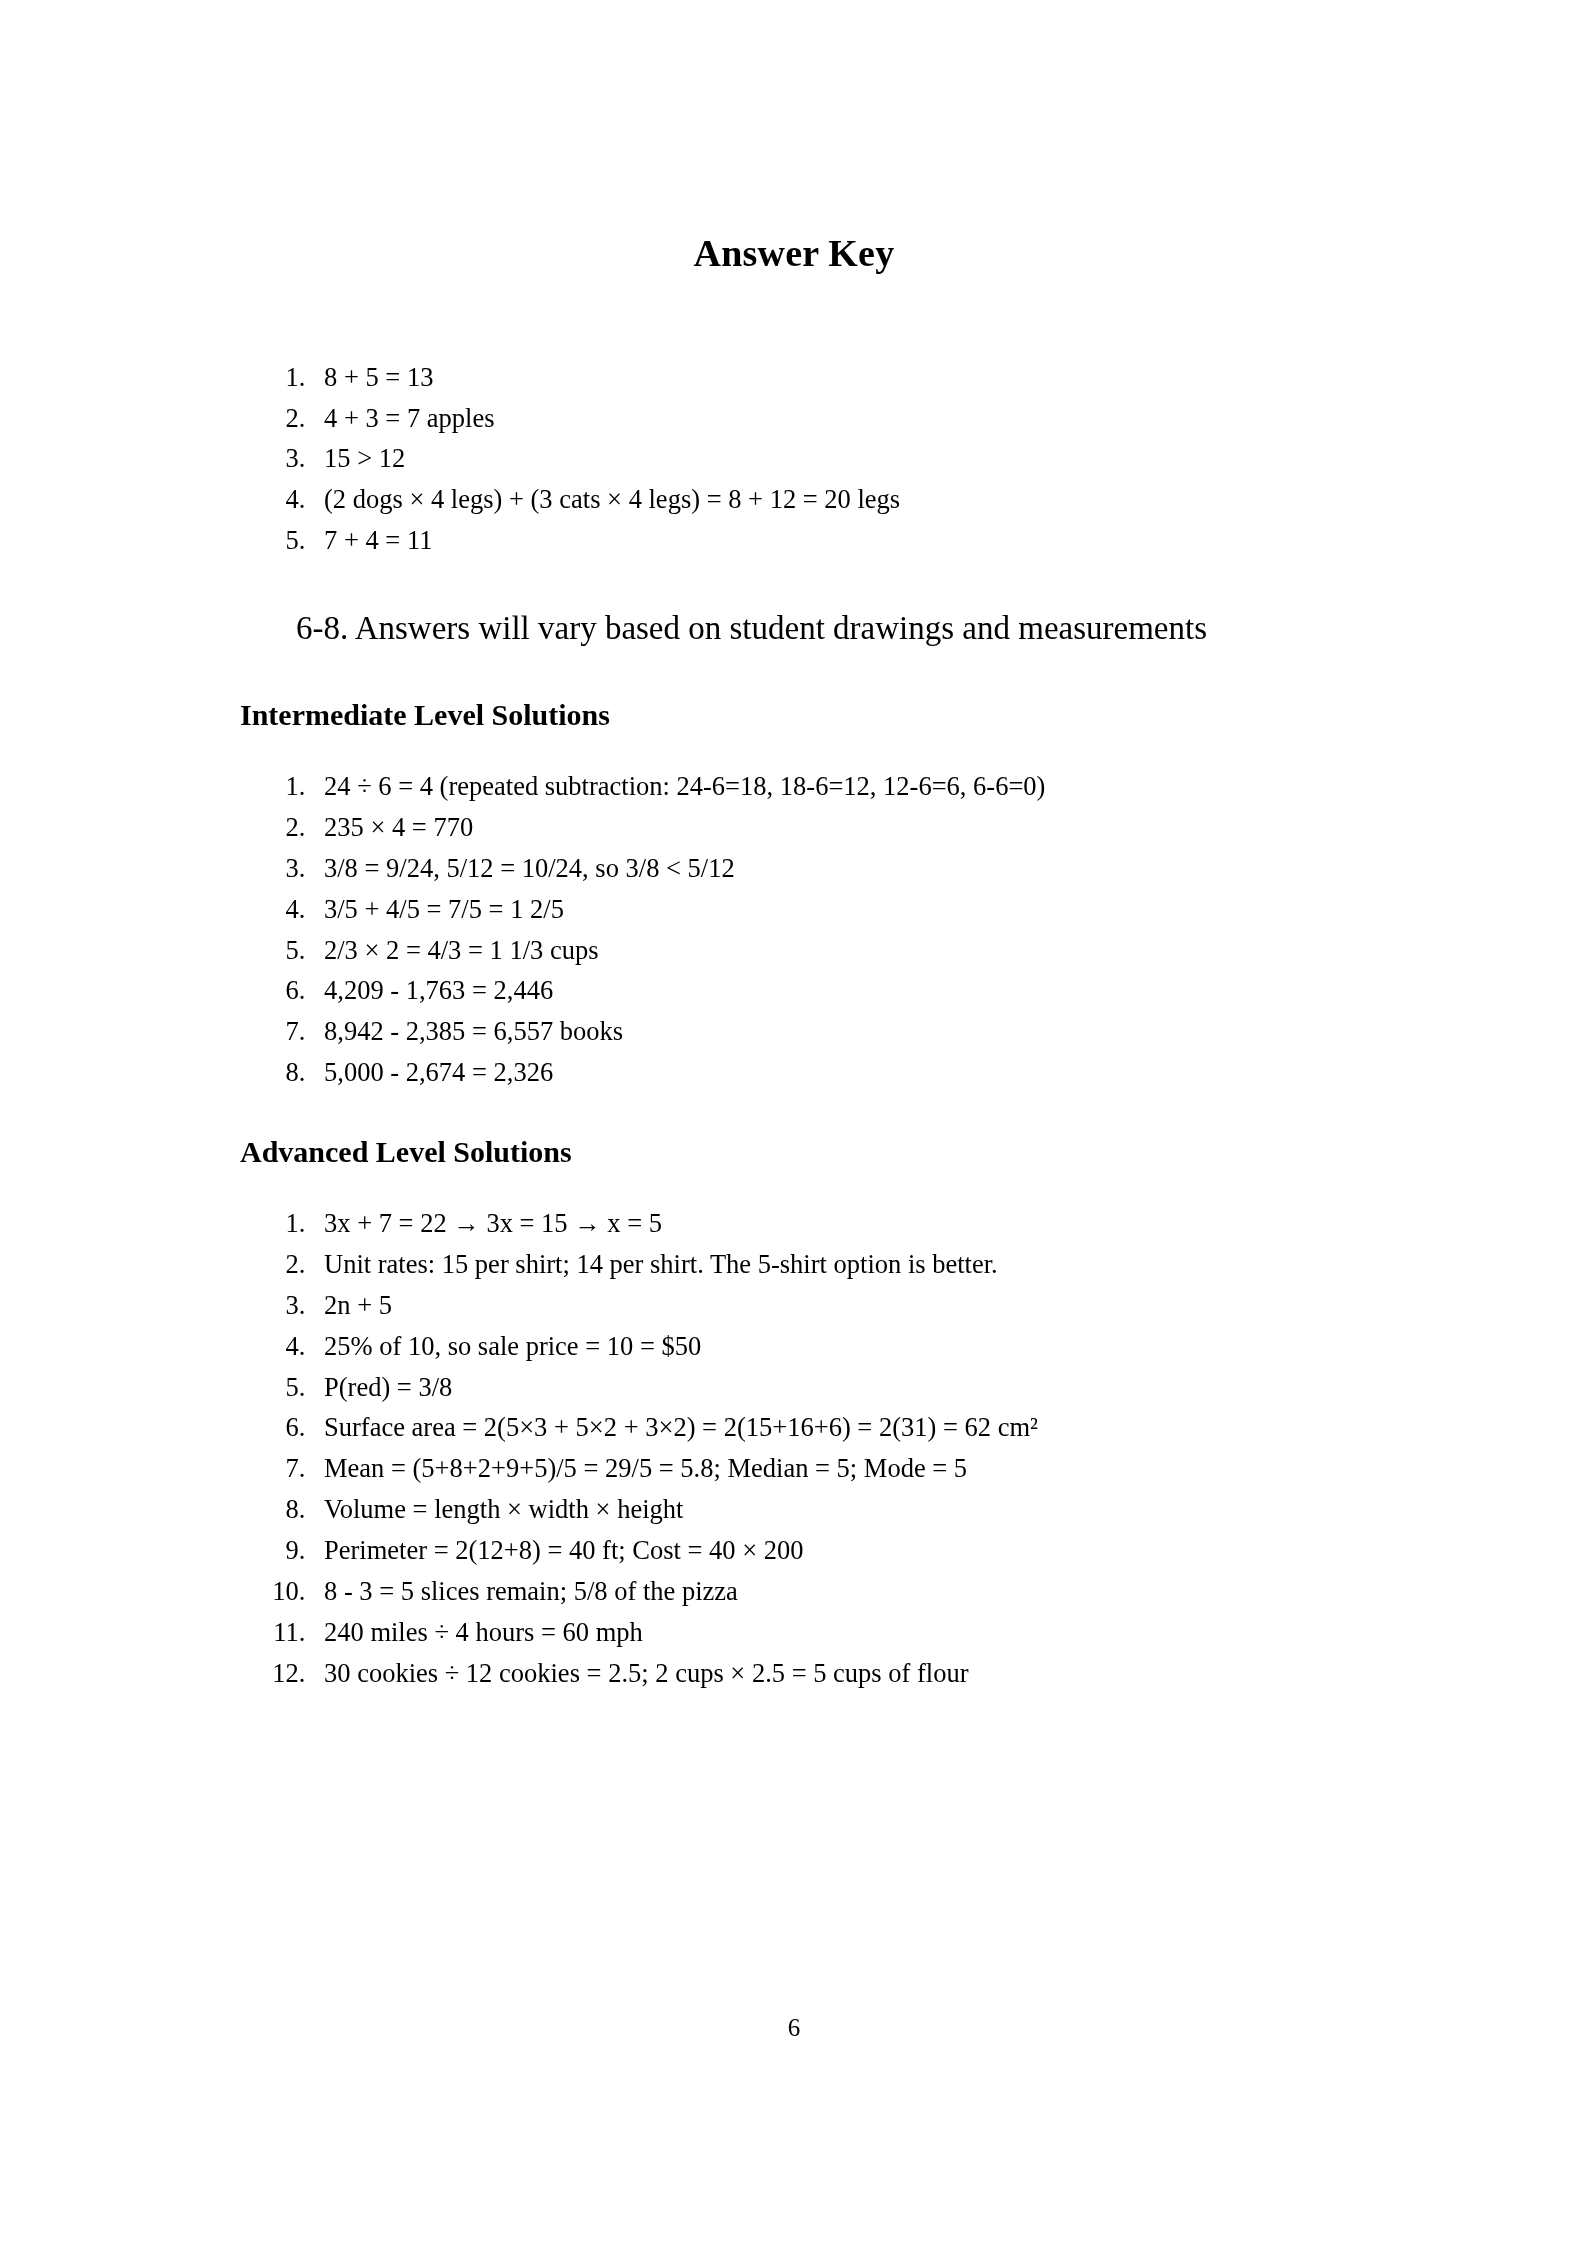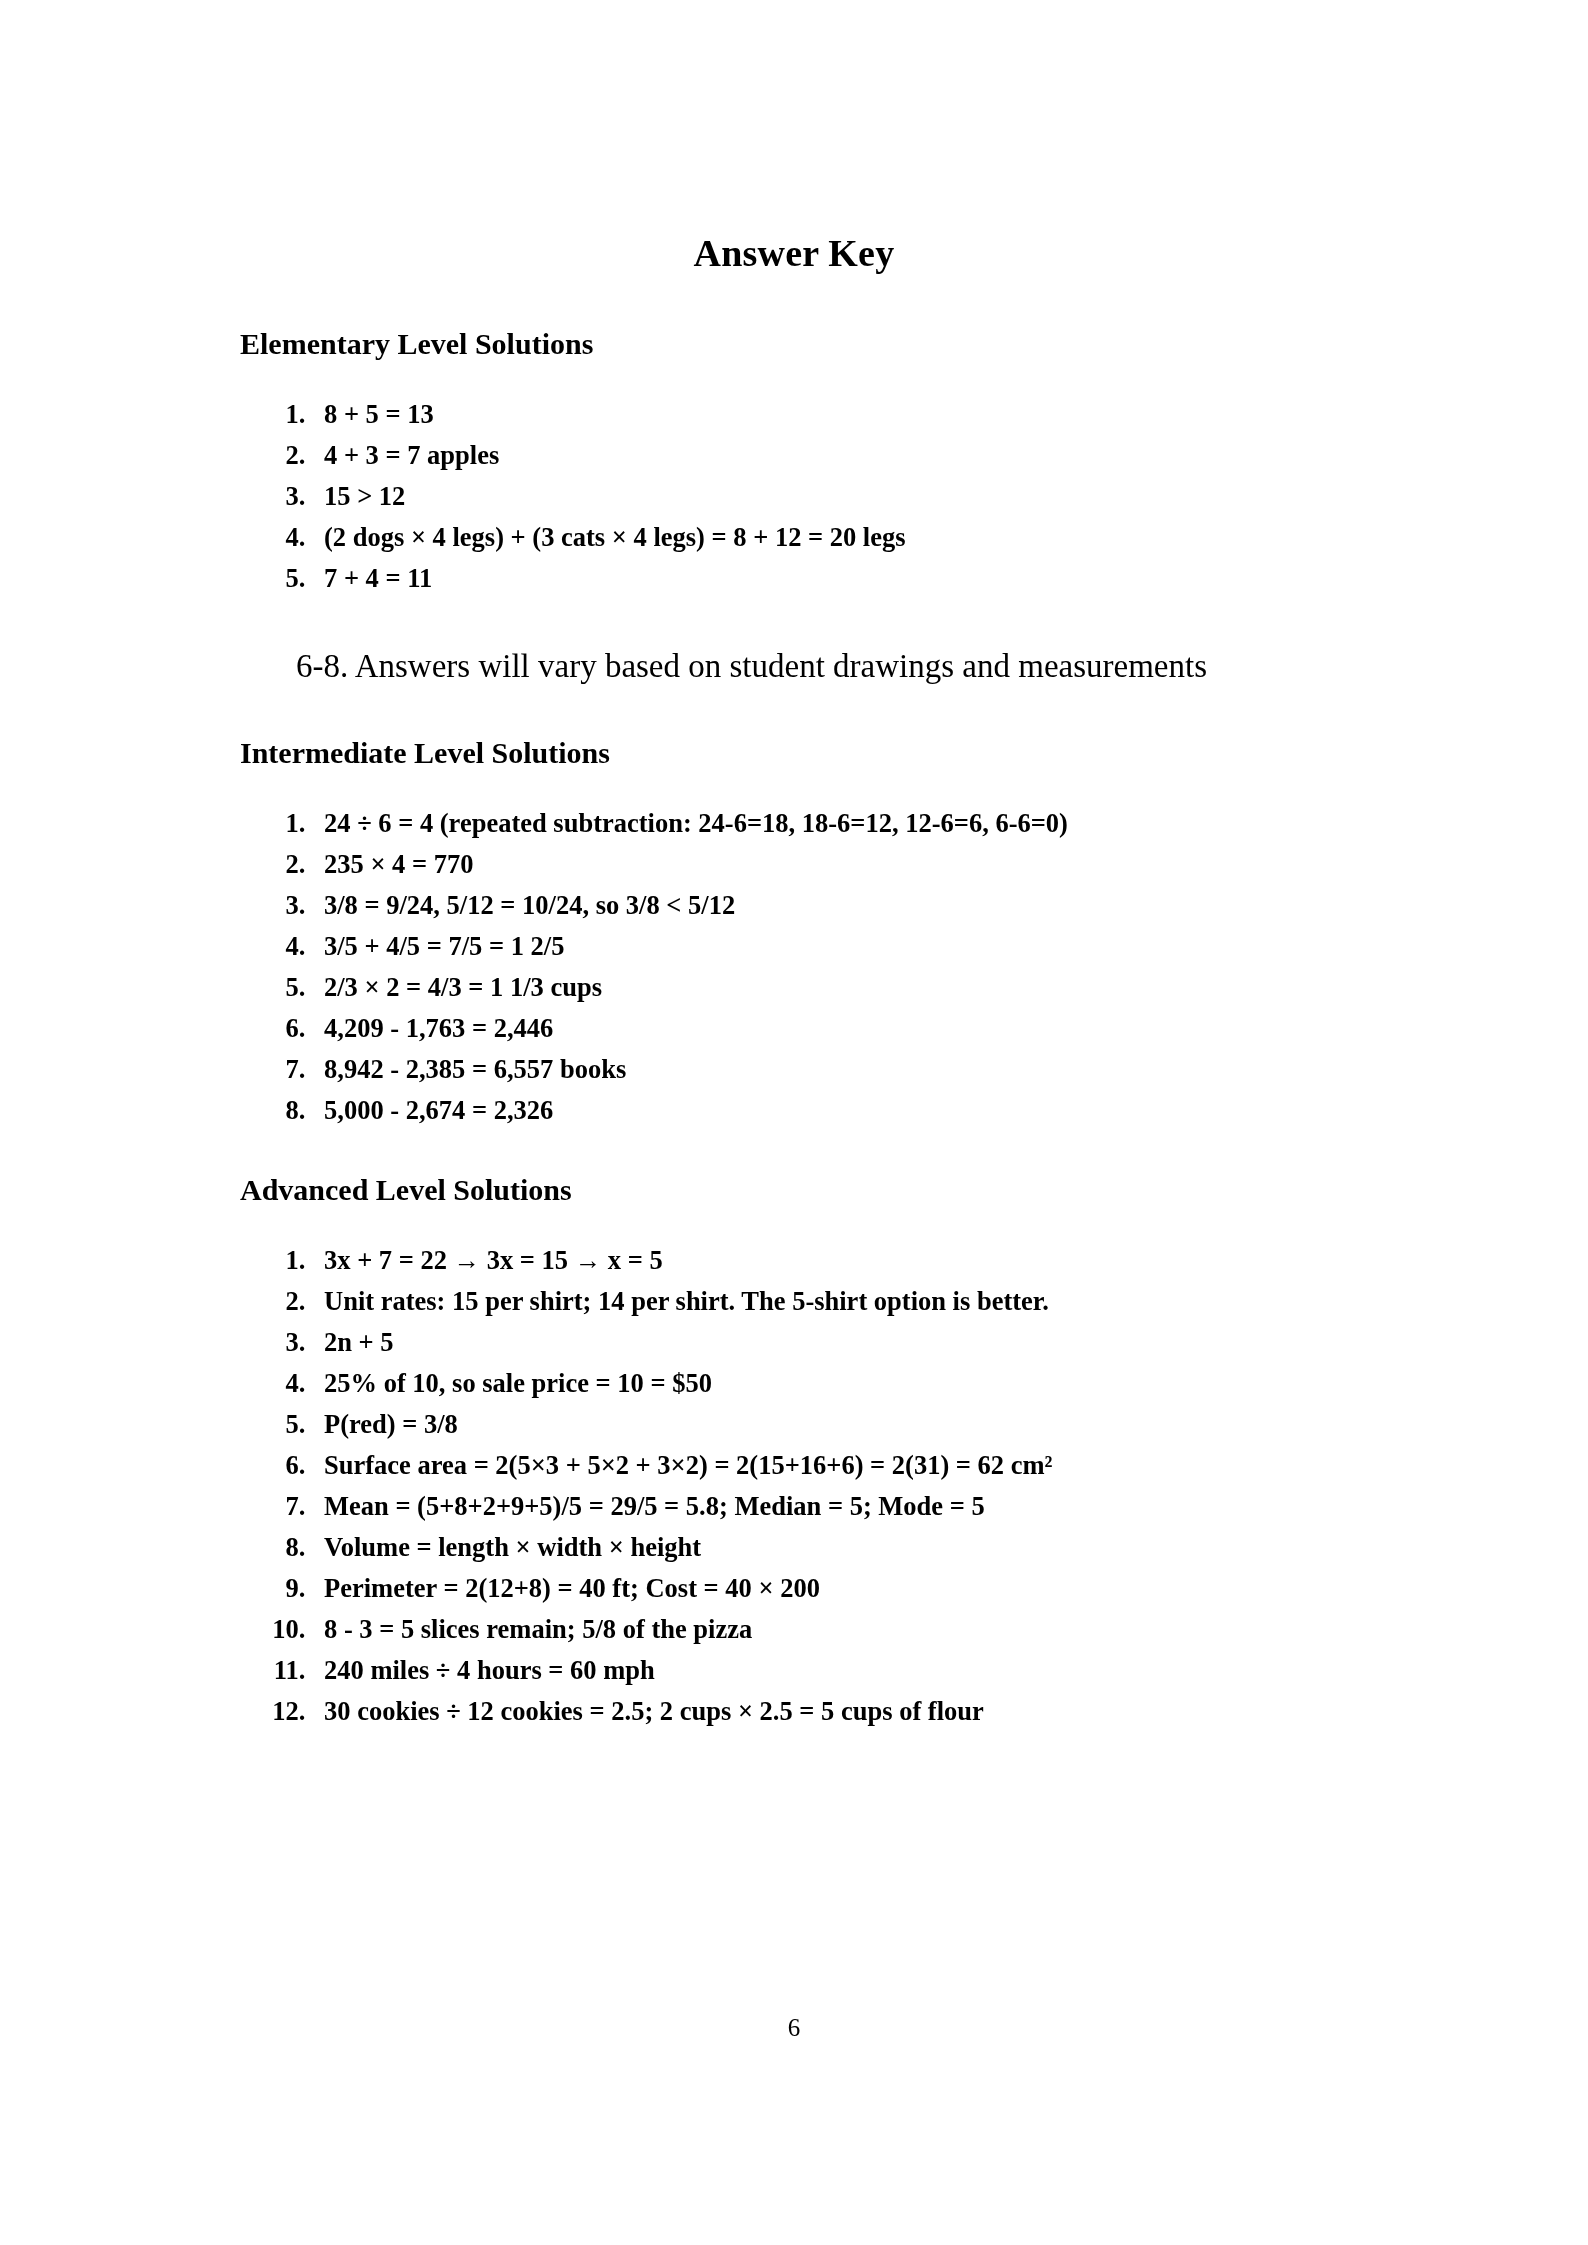--- a/index.html
+++ b/index.html
@@ -53,21 +53,20 @@
   .answer-list {
     list-style-type: decimal;
     margin: 0;
     padding: 0 0 0 72px;
     font-size: 26.5px;
     line-height: 1.545;
   }
   .answer-list li {
     margin: 0;
     padding: 0 0 0 12px;
-    font-weight: bold;
   }
   .note {
     font-size: 33px;
     line-height: 1.545;
     margin: 0;
     padding: 0 0 0 56px;
   }
   .sp-title-to-h1 { height: 48px; }
   .sp-h1-to-list  { height: 32px; }
   .sp-list-to-note{ height: 42px; }
@@ -90,21 +89,20 @@
 <body>
 
 <div class="page">
   <div class="content">
 
     <h1 class="doc-title">Answer Key</h1>
 
     <div class="sp-title-to-h1"></div>
 
     <div class="section">
-      <h2 class="section-heading">Elementary Level Solutions</h2>
       <div class="sp-h1-to-list"></div>
       <ol class="answer-list">
         <li>8 + 5 = 13</li>
         <li>4 + 3 = 7 apples</li>
         <li>15 &gt; 12</li>
         <li>(2 dogs × 4 legs) + (3 cats × 4 legs) = 8 + 12 = 20 legs</li>
         <li>7 + 4 = 11</li>
       </ol>
       <div class="sp-list-to-note"></div>
       <p class="note">6-8. Answers will vary based on student drawings and measurements</p>

